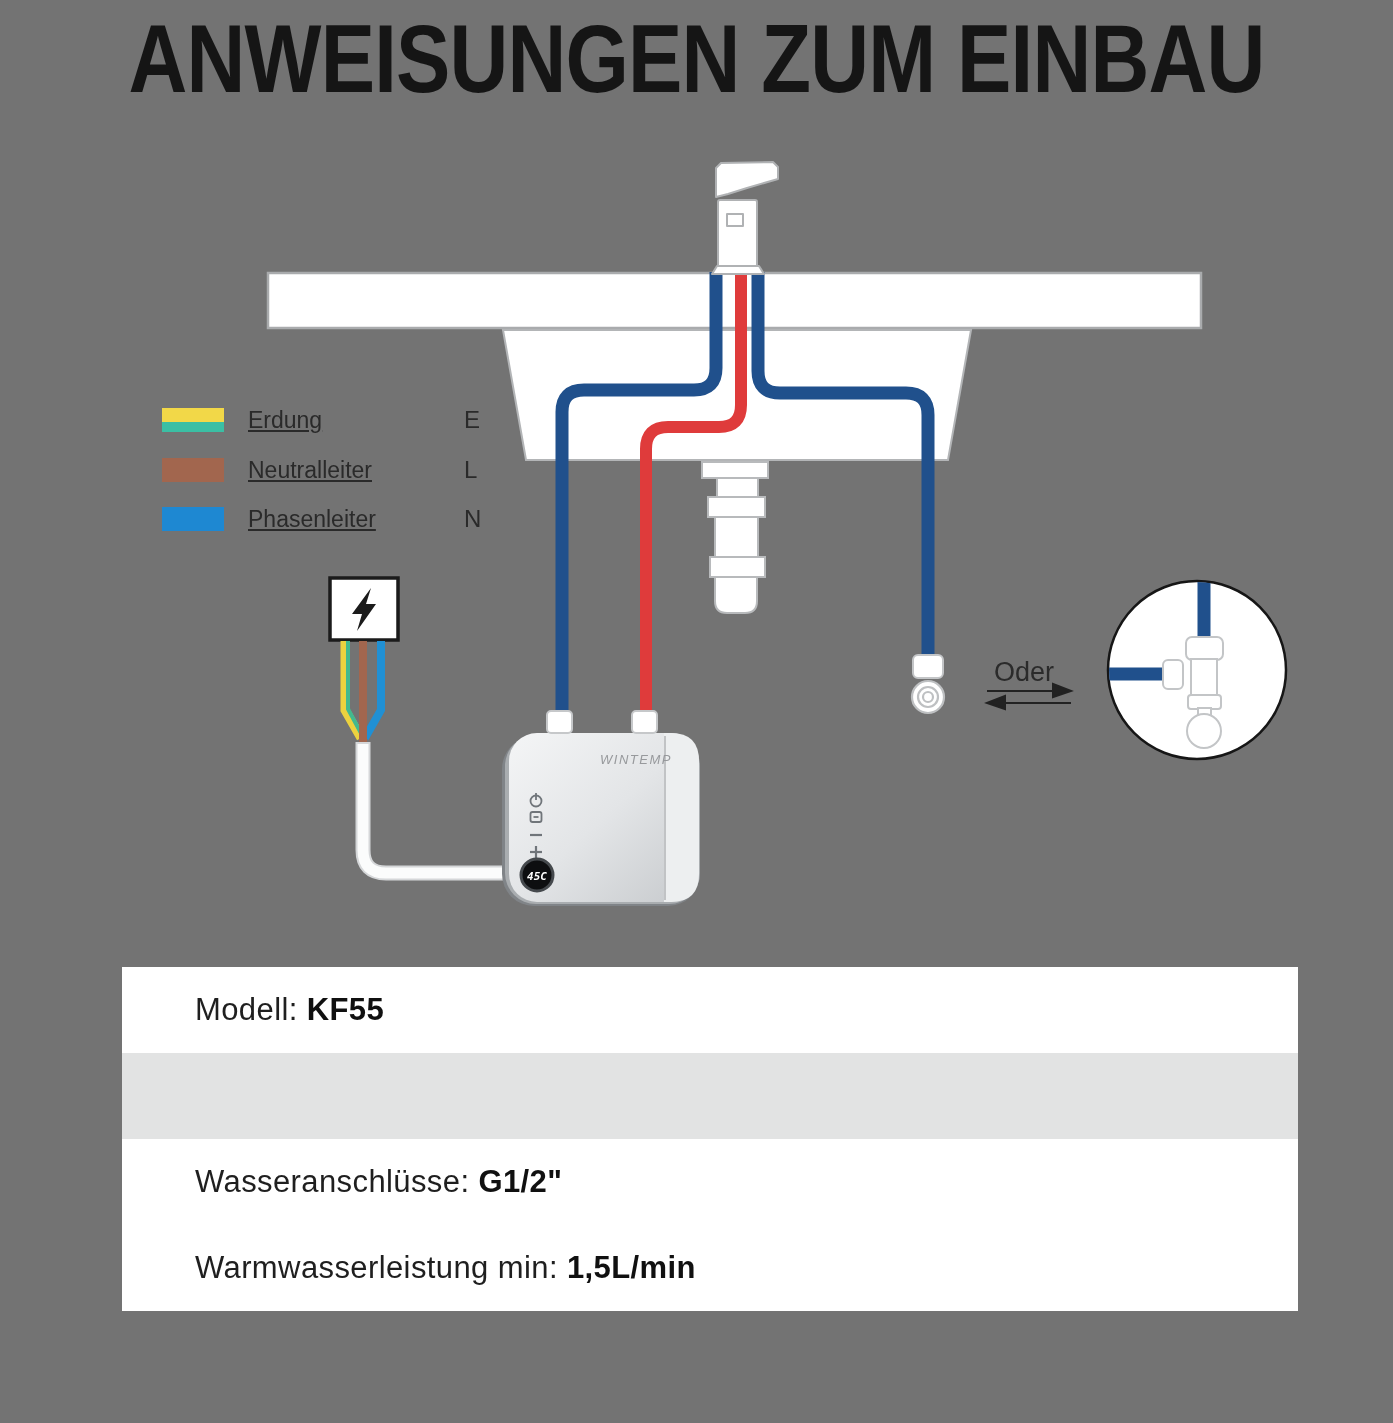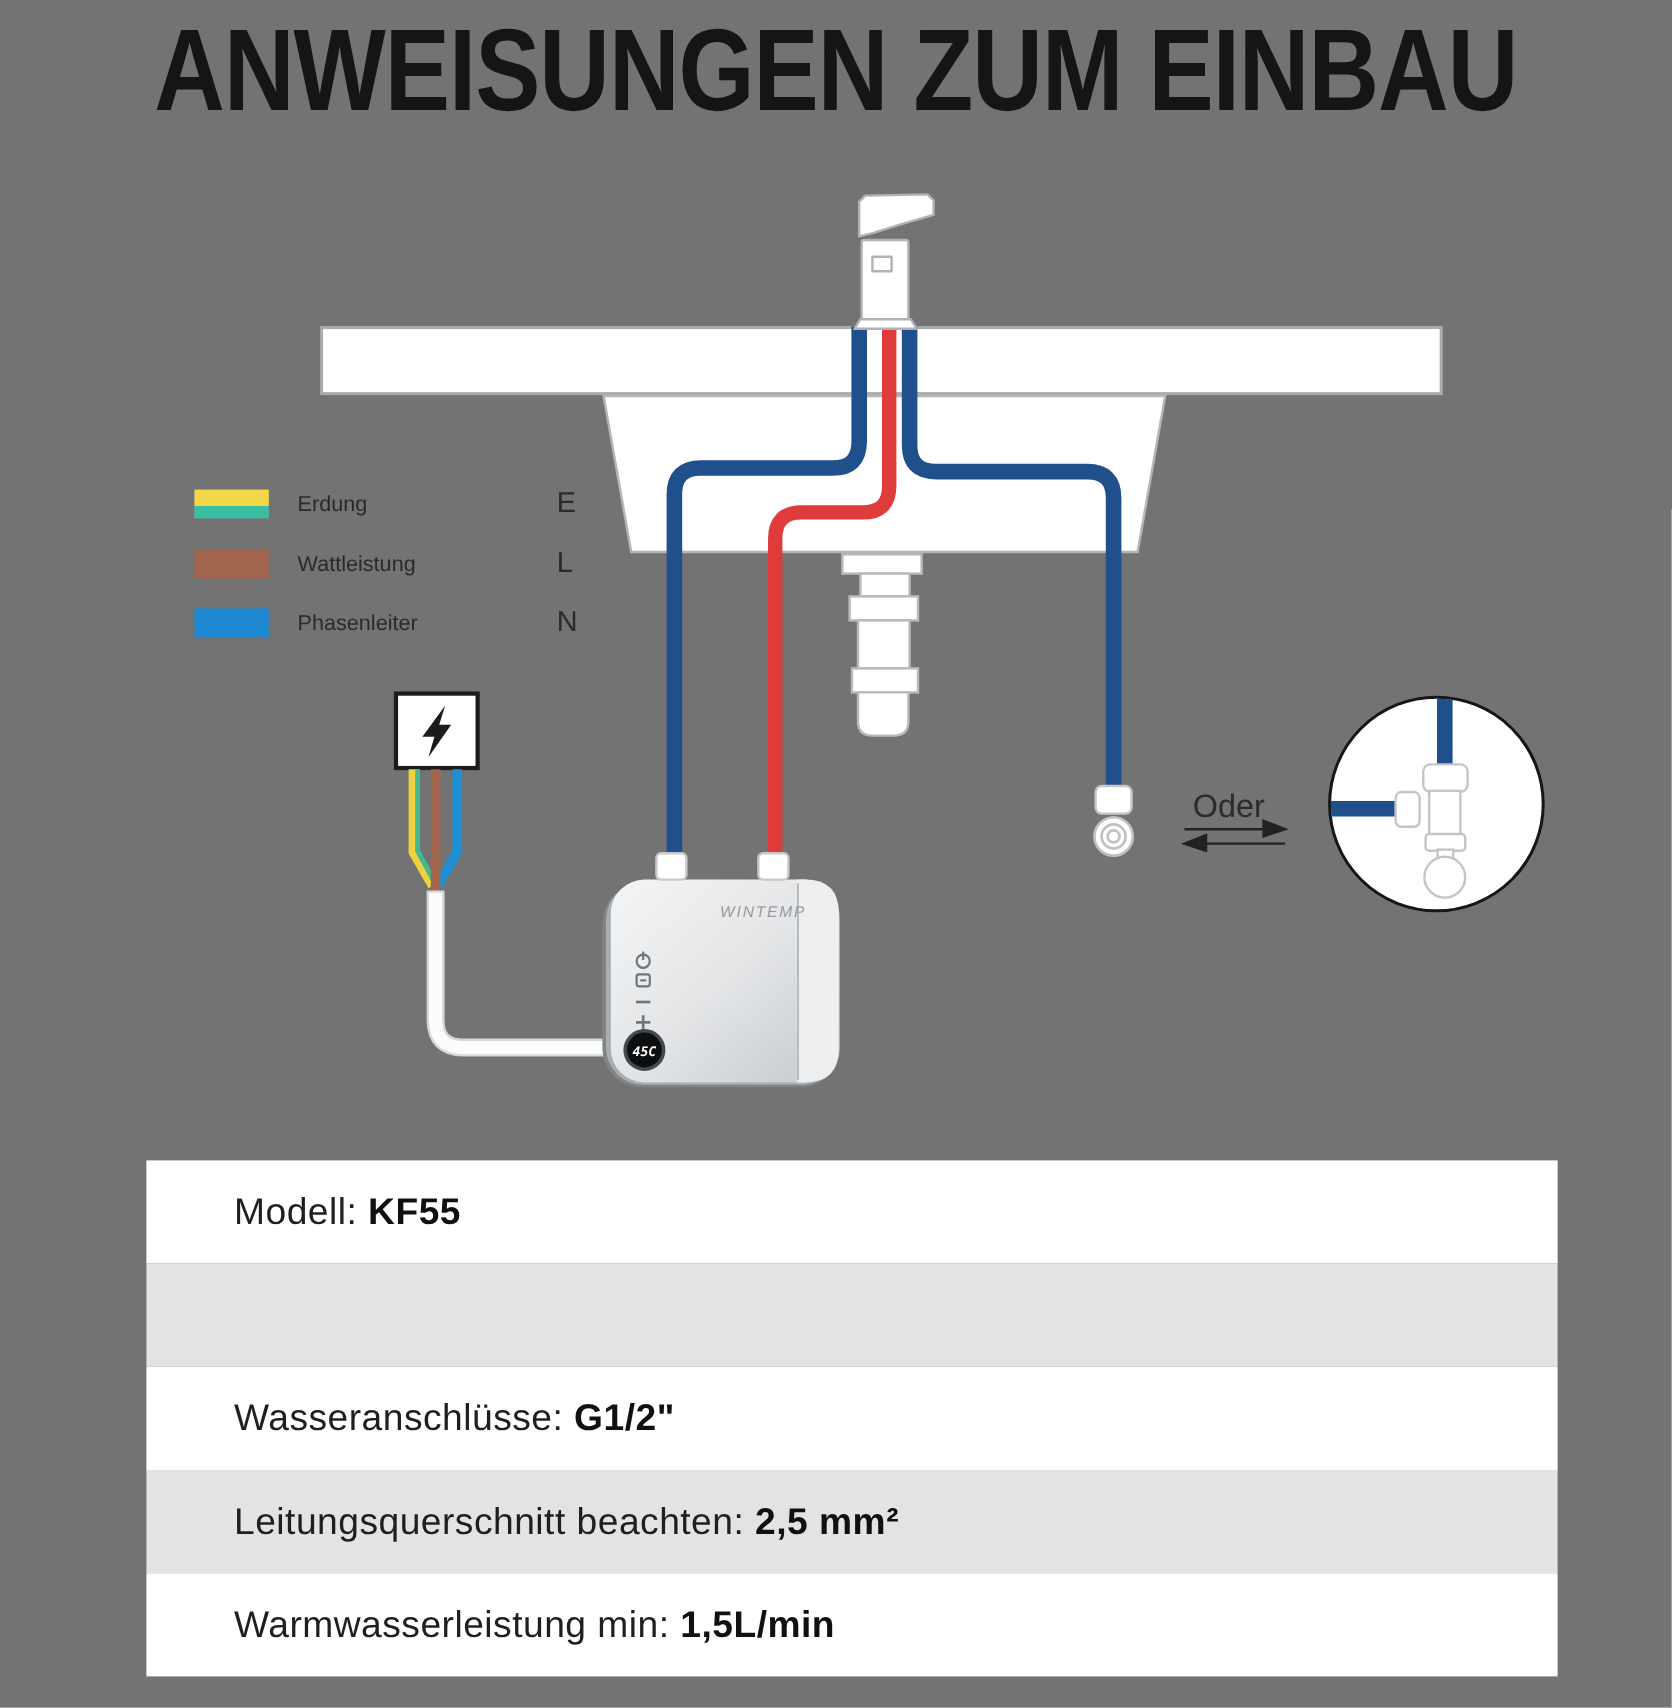--- a/index.html
+++ b/index.html
@@ -13,22 +13,22 @@
 
   
   .diagram{position:absolute;top:0;left:0;}
 
   
   .legend-row{position:absolute;left:162px;width:330px;height:24px;}
   .swatch{position:absolute;left:0;top:0;width:62px;height:24px;}
   .swatch-earth{background:linear-gradient(to bottom,#f2d848 0 58%,#3bbfa4 58% 100%);}
   .swatch-phase{background:#a2664e;}
   .swatch-neutral{background:#1e88d2;}
-  .legend-label{position:absolute;left:86px;top:0;line-height:24px;font-size:18px;
-    color:#2a2a2a;font-weight:500;white-space:nowrap;}
+  .legend-label{position:absolute;left:86px;top:0;line-height:24px;font-size:23px;
+    color:#2a2a2a;font-weight:500;white-space:nowrap;text-decoration:underline;}
   .legend-letter{position:absolute;left:302px;top:0;line-height:24px;font-size:24px;
     color:#2a2a2a;font-weight:500;}
 
   
   .specs{position:absolute;left:122px;top:967px;width:1176px;}
   .spec-row{position:relative;height:86px;background:#ffffff;}
   .spec-row.alt{background:#e2e3e3;}
   .spec-cell{position:absolute;top:0;height:86px;line-height:86px;font-size:31px;
     letter-spacing:0.4px;color:#1f1f1f;white-space:nowrap;}
   .cell-left{left:73px;}
@@ -155,21 +155,21 @@
   </svg>
 
   <div>
     <div class="legend-row" style="top:408px">
       <div class="swatch swatch-earth"></div>
       <span class="legend-label">Erdung</span>
       <span class="legend-letter">E</span>
     </div>
     <div class="legend-row" style="top:458px">
       <div class="swatch swatch-phase"></div>
-      <span class="legend-label">Wattleistung</span>
+      <span class="legend-label">Neutralleiter</span>
       <span class="legend-letter">L</span>
     </div>
     <div class="legend-row" style="top:507px">
       <div class="swatch swatch-neutral"></div>
       <span class="legend-label">Phasenleiter</span>
       <span class="legend-letter">N</span>
     </div>
   </div>
 
   <div class="specs">
@@ -178,25 +178,20 @@
         <span>Modell:</span><span class="spec-value">KF55</span>
       </div>
     </div>
     <div class="spec-row alt">
     </div>
     <div class="spec-row">
       <div class="spec-cell cell-left">
         <span>Wasseranschlüsse:</span><span class="spec-value">G1/2"</span>
       </div>
     </div>
-    <div class="spec-row alt">
-      <div class="spec-cell cell-left">
-        <span>Leitungsquerschnitt beachten:</span><span class="spec-value">2,5 mm²</span>
-      </div>
-    </div>
     <div class="spec-row">
       <div class="spec-cell cell-left">
         <span>Warmwasserleistung min:</span><span class="spec-value">1,5L/min</span>
       </div>
     </div>
   </div>
 
 </div>
 
 </body></html>

